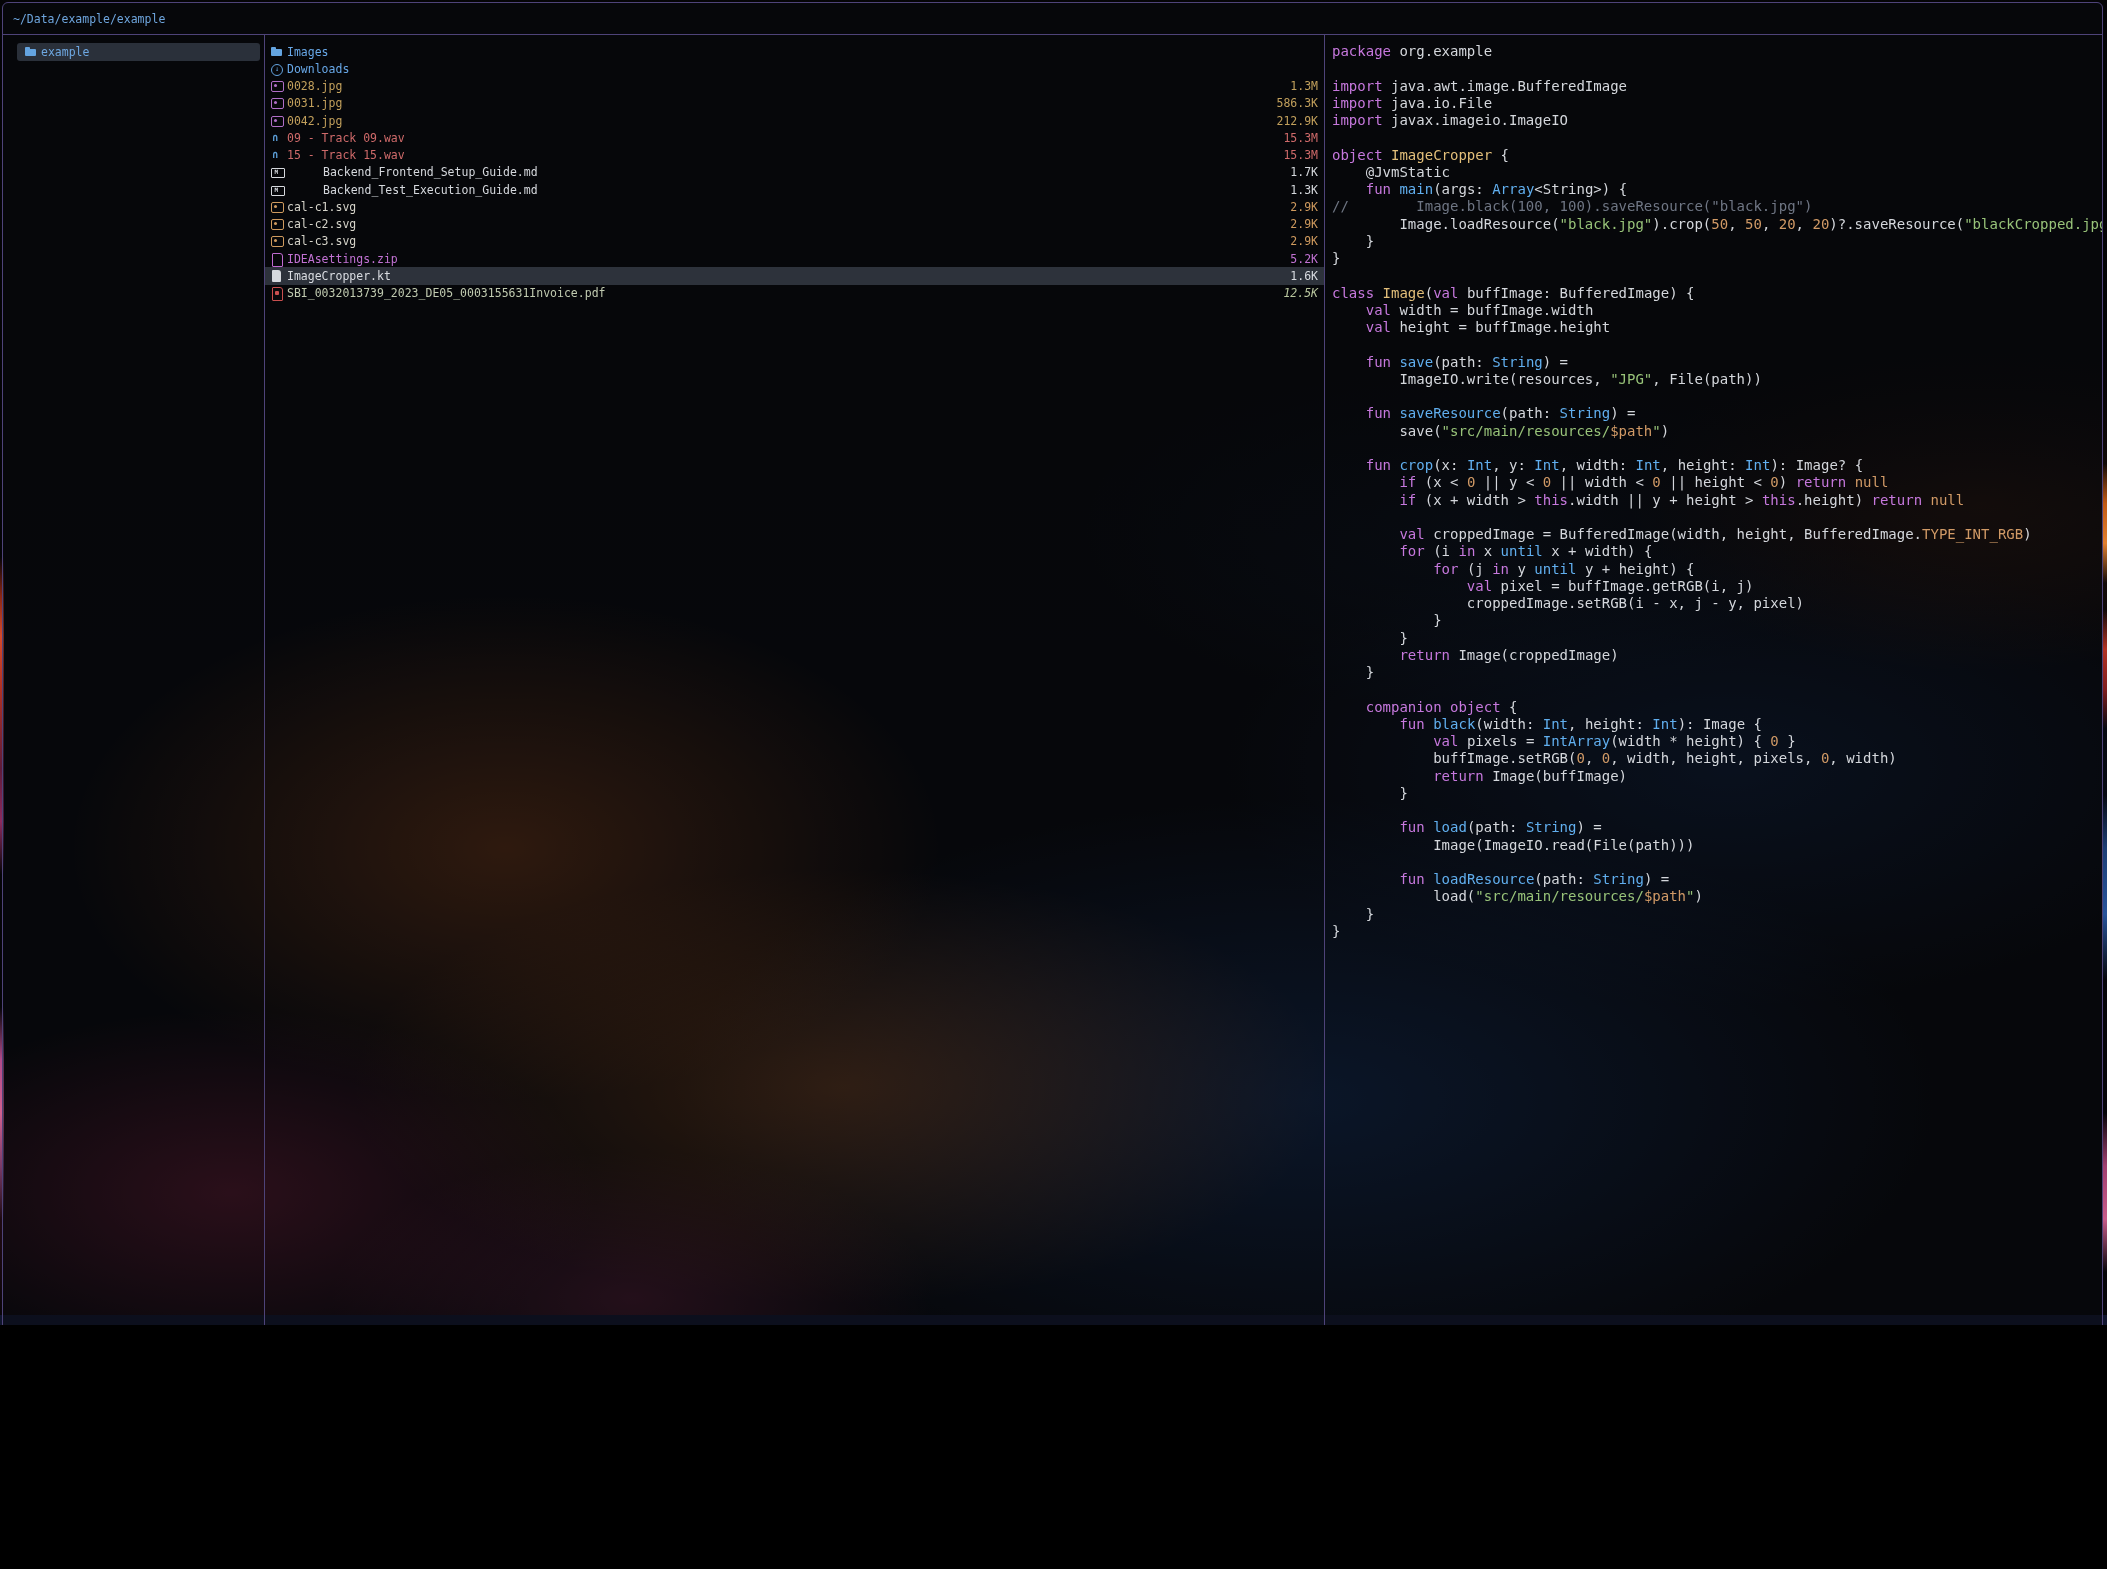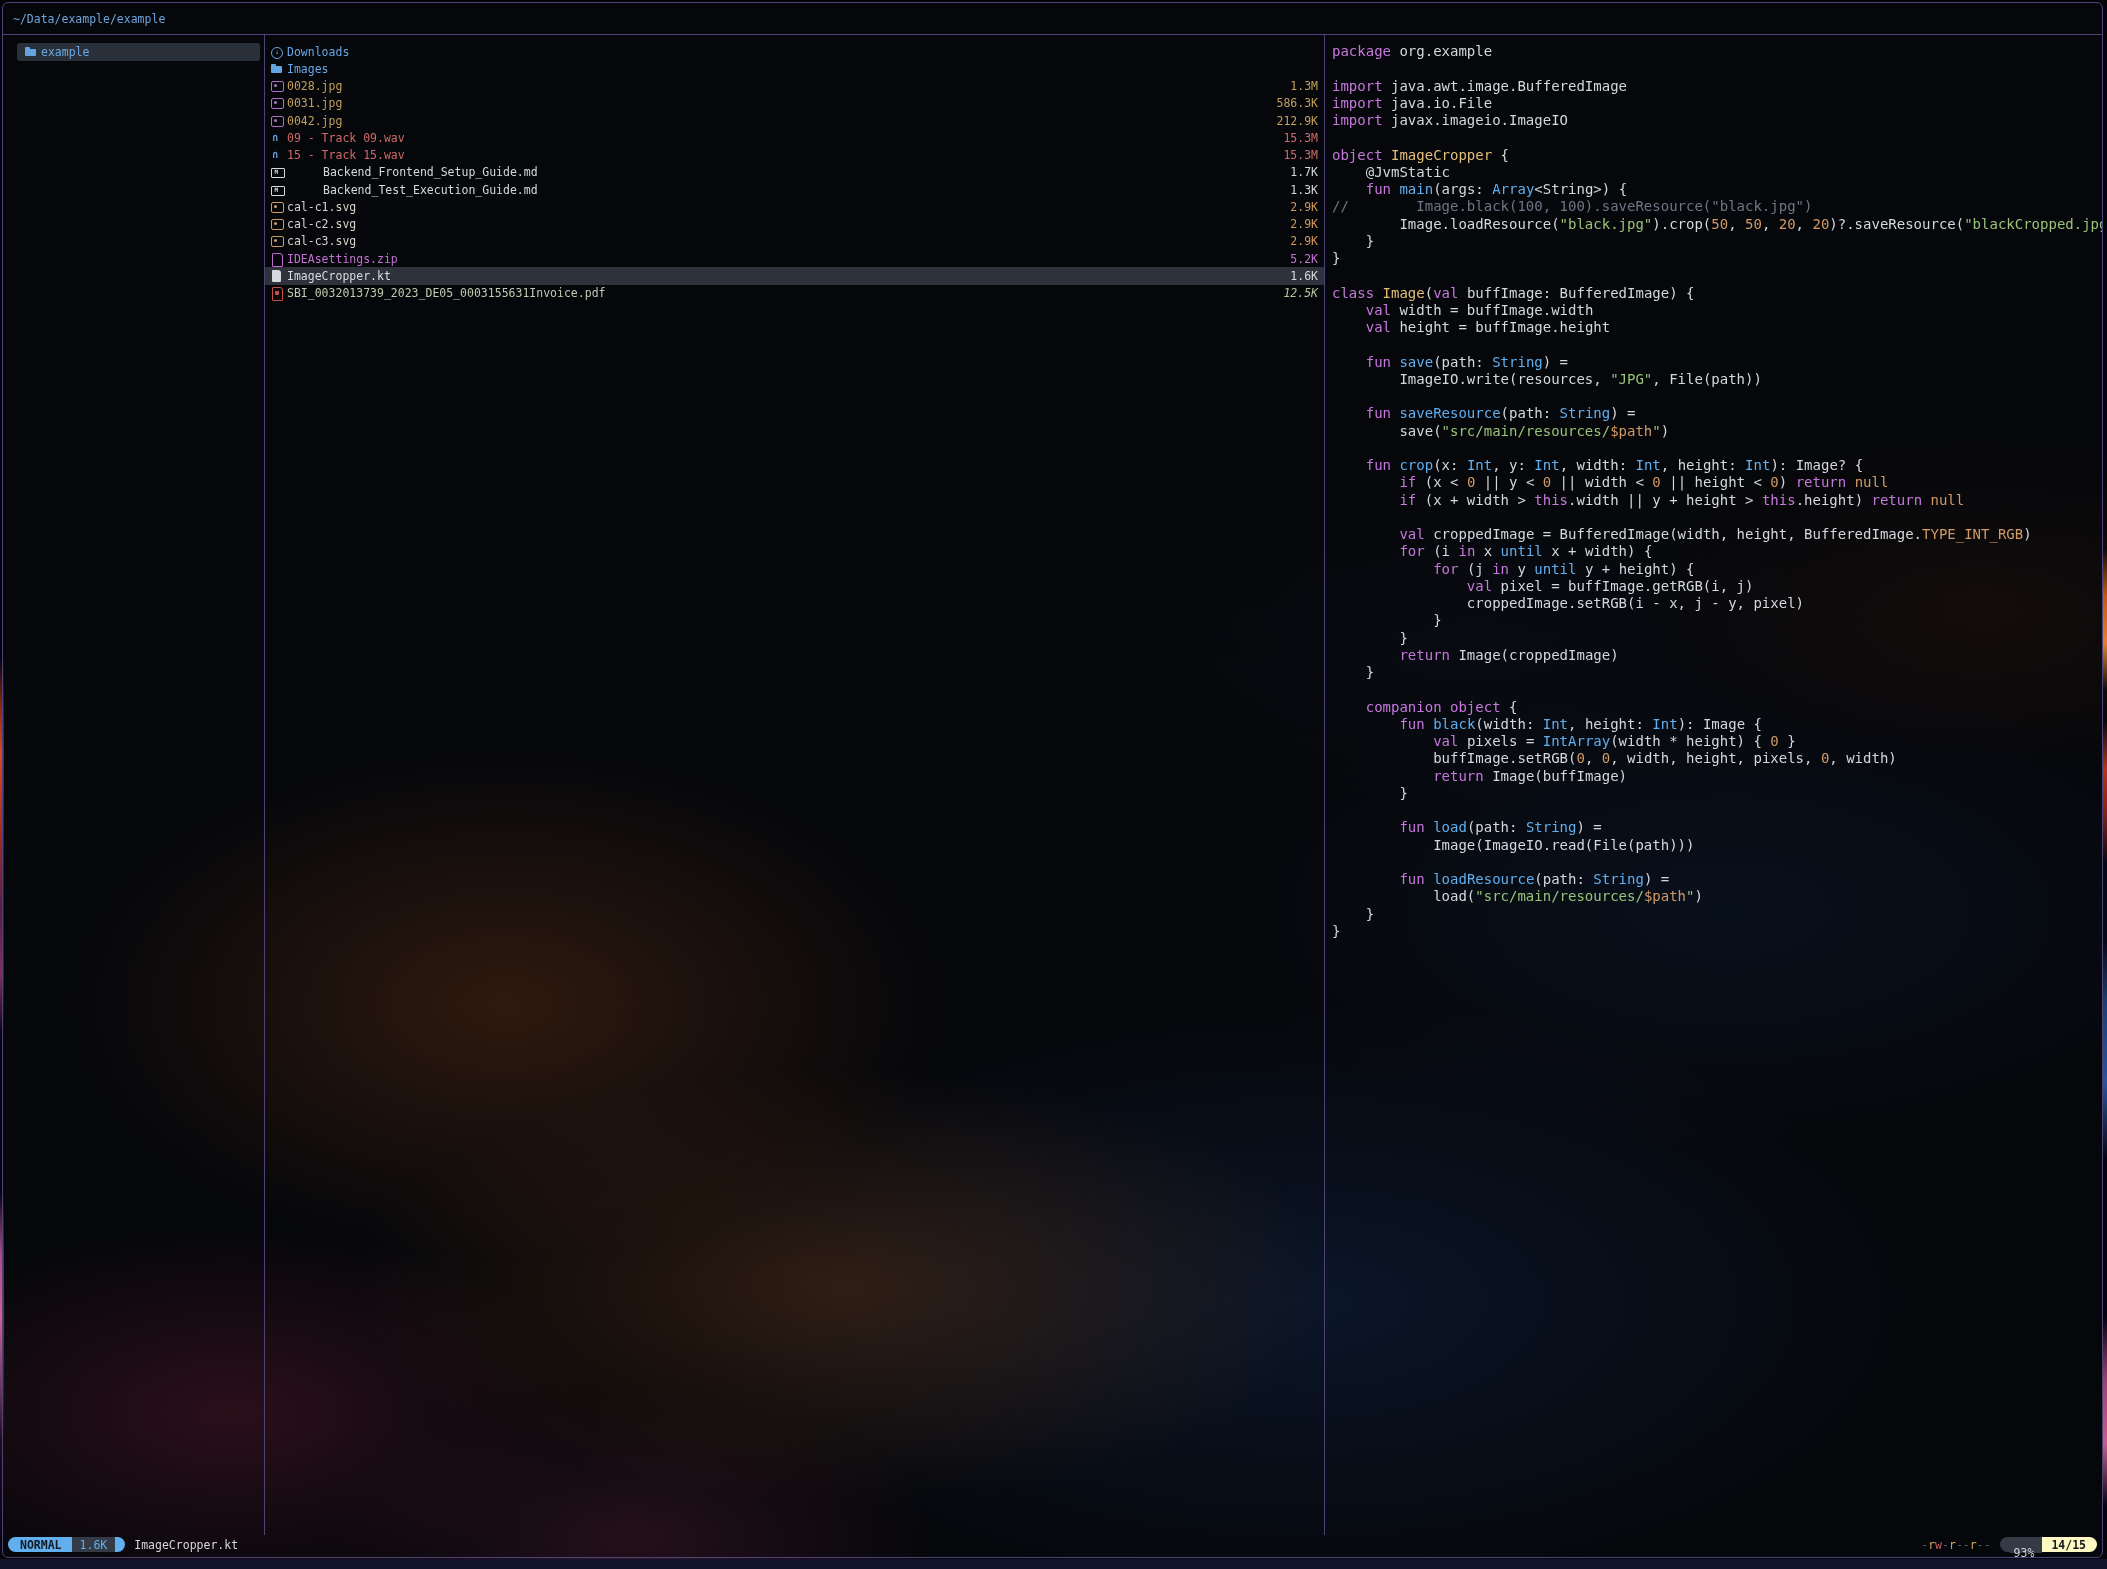--- a/index.html
+++ b/index.html
@@ -1,18 +1,18 @@
 <!DOCTYPE html>
 <html><head>
 <meta charset="utf-8">
 <style>
   * { margin:0; padding:0; box-sizing:border-box; }
   html,body { background:#000; }
   body { font-family:"DejaVu Sans Mono", monospace; }
-  .screen { position:relative; width:2107px; height:1569px; overflow:hidden; background:#050508; }
+  .screen { position:relative; width:2107px; height:1325px; overflow:hidden; background:#050508; }
 
   
   .wallpaper { position:absolute; inset:0;
     background:
       linear-gradient(180deg, rgba(4,4,6,.92) 0%, rgba(4,4,6,.85) 26%, rgba(4,4,6,0) 50%),
       radial-gradient(620px 360px at 24% 64%, rgba(196,92,24,.42), rgba(196,92,24,0) 70%),
       radial-gradient(700px 310px at 40% 82%, rgba(214,110,30,.38), rgba(214,110,30,0) 70%),
       radial-gradient(520px 260px at 11% 90%, rgba(186,44,84,.40), rgba(186,44,84,0) 70%),
       radial-gradient(900px 430px at 62% 83%, rgba(26,74,148,.42), rgba(26,74,148,0) 70%),
       radial-gradient(720px 340px at 82% 58%, rgba(20,55,110,.36), rgba(20,55,110,0) 70%),
@@ -129,27 +129,27 @@
 
     <div class="panes">
       <div class="pane pane-left">
           <div class="tree-row selected">
             <span class="icon ic-folder-icon c-blue"></span>
             <span>example</span>
           </div>
         </div>
       <div class="pane pane-mid">
           <div class="file-row s-dir">
+            <span class="icon ic-folder-icon c-blue"></span>
+            <span class="fname">Images</span>
+            <span class="fsize"></span>
+          </div>
+          <div class="file-row s-dir">
             <span class="icon ic-download-icon c-blue"></span>
             <span class="fname">Downloads</span>
-            <span class="fsize"></span>
-          </div>
-          <div class="file-row s-dir">
-            <span class="icon ic-folder-icon c-blue"></span>
-            <span class="fname">Images</span>
             <span class="fsize"></span>
           </div>
           <div class="file-row s-img">
             <span class="icon ic-image-icon c-purple"></span>
             <span class="fname">0028.jpg</span>
             <span class="fsize">1.3M</span>
           </div>
           <div class="file-row s-img">
             <span class="icon ic-image-icon c-purple"></span>
             <span class="fname">0031.jpg</span>

